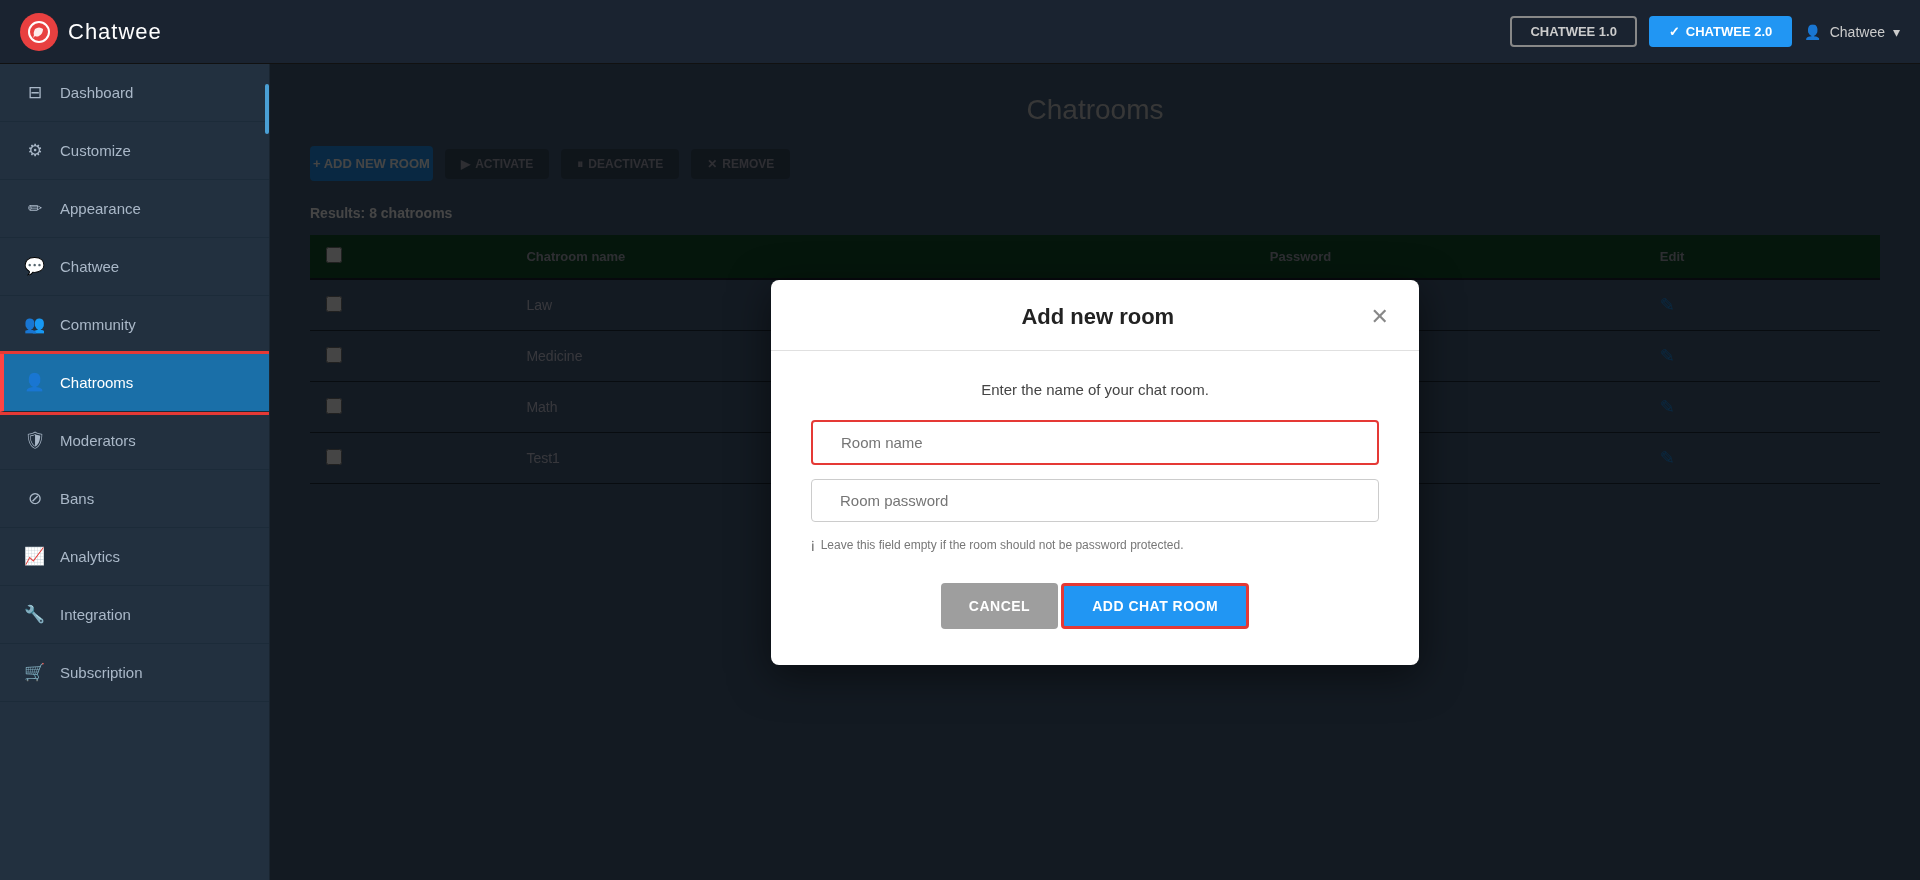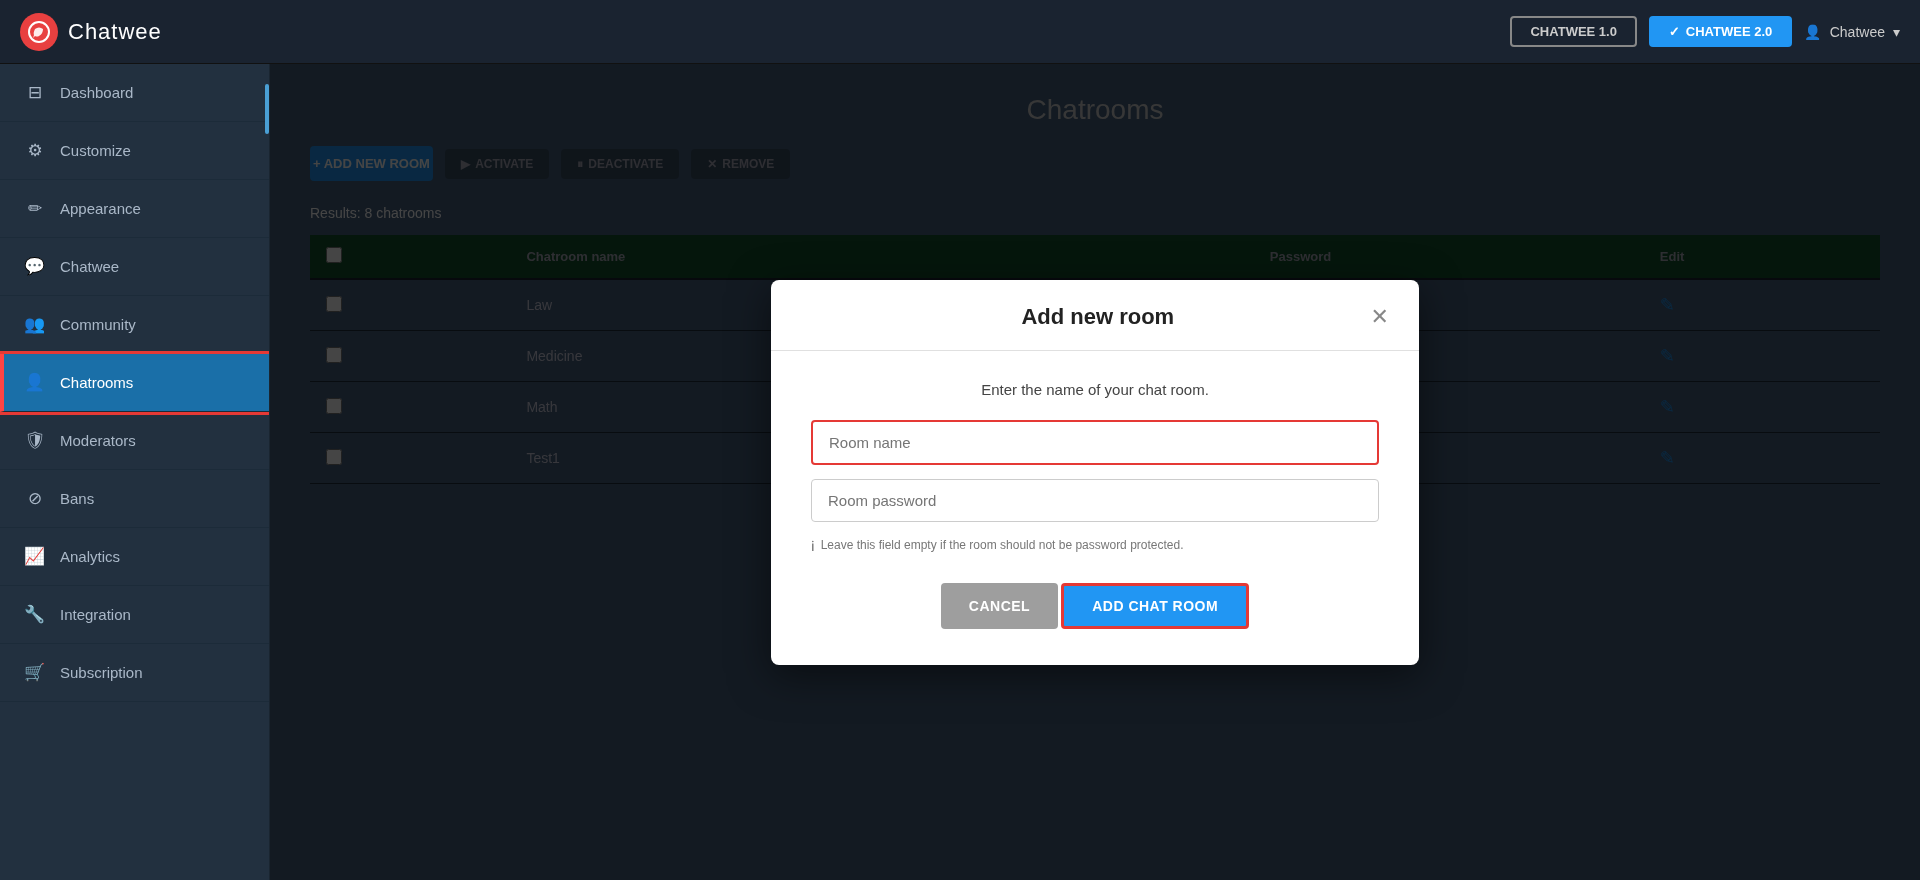--- a/index.html
+++ b/index.html
@@ -120,21 +120,21 @@
       color: #aab;
       border: none;
       padding: 8px 16px;
       border-radius: 4px;
       font-size: 12px;
       font-weight: 600;
       cursor: pointer;
       display: flex; align-items: center; gap: 5px;
     }
     .results-text { font-size: 14px; color: #aab; margin-bottom: 14px; }
-    .results-text span { font-weight: normal; color: #fff; }
+    .results-text span { font-weight: bold; color: #fff; }
     table { width: 100%; border-collapse: collapse; }
     thead tr { background: #14532d; }
     thead th { padding: 12px 16px; text-align: left; font-size: 13px; color: #aab; font-weight: 600; border-bottom: 2px solid #1a2530; }
     tbody tr { border-bottom: 1px solid #1e2d3d; }
     tbody td { padding: 14px 16px; font-size: 14px; color: #ccd; }
     .status-icon { font-size: 18px; }
     .status-active { color: #4caf50; }
     .status-inactive { color: #888; }
     .edit-icon { color: #2196f3; font-size: 18px; cursor: pointer; }
     input[type="checkbox"] { width: 16px; height: 16px; }
@@ -183,21 +183,21 @@
     }
     .modal-body { padding: 30px 40px 36px; }
     .modal-desc {
       text-align: center;
       color: #444;
       font-size: 15px;
       margin-bottom: 22px;
     }
     .modal-input {
       width: 100%;
-      padding: 12px 16px;
+      padding: 12px 28px;
       font-size: 15px;
       border: 1px solid #ccc;
       border-radius: 4px;
       margin-bottom: 14px;
       color: #333;
       outline: none;
     }
     .modal-input.focused {
       border: 2px solid #e53935;
     }

